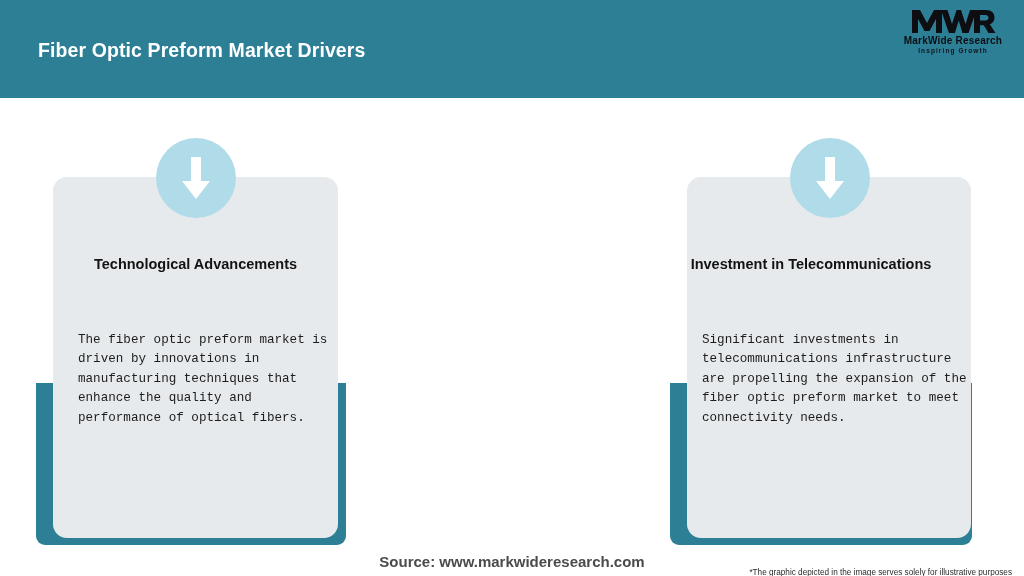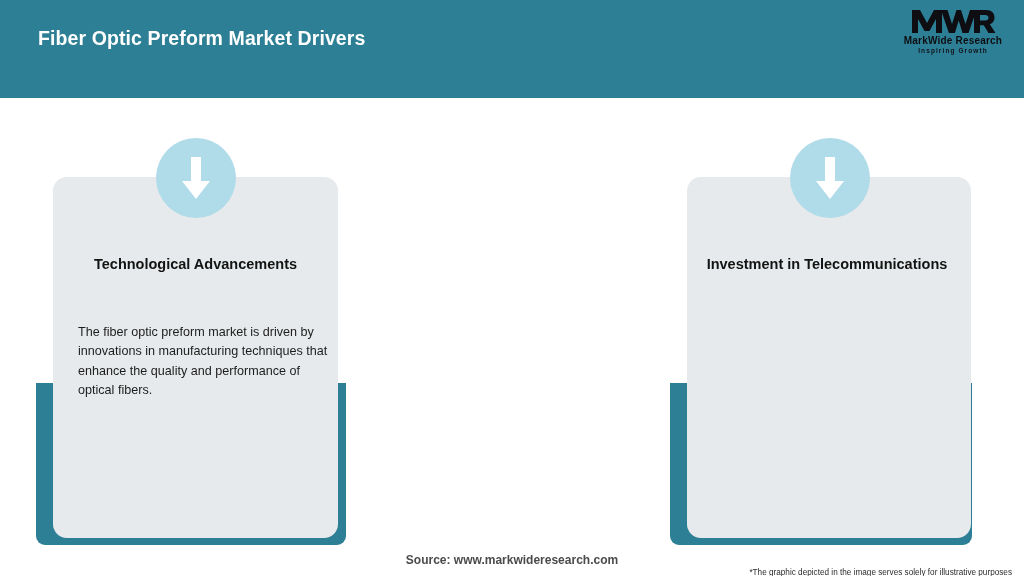--- a/index.html
+++ b/index.html
@@ -20,21 +20,21 @@
     position: absolute;
     left: 0;
     top: 0;
     width: 1024px;
     height: 98px;
     background: #2d7f95;
   }
   .header-title {
     position: absolute;
     left: 38px;
-    top: 27px;
+    top: 39px;
     font-size: 19.5px;
     font-weight: bold;
     color: #ffffff;
     letter-spacing: 0.1px;
     white-space: nowrap;
   }
 
   
   .logo {
     position: absolute;
@@ -131,43 +131,44 @@
     position: absolute;
     left: 17px;
     top: 115px;
     width: 285px;
     text-align: center;
     font-size: 14.5px;
     font-weight: bold;
     color: #131313;
     line-height: 22px;
   }
-  .card-unit.c2 .card-title { width: 248px; padding-left: 16px; }
+  .card-unit.c2 .card-title { width: 248px; }
 
   .card-body {
     position: absolute;
     left: 42px;
-    top: 185px;
+    top: 193px;
     width: 258px;
     font-size: 12.6px;
     color: #1d1d1d;
     line-height: 19.4px;
     text-align: left;
+    font-family: Liberation Mono, monospace;
   }
   .card-unit.c1 .card-body { width: 262px; left: 30px; }
   .card-unit.c2 .card-body { width: 268px; left: 32px; }
 
   
   .footer-source {
     position: absolute;
     left: 0;
     top: 553px;
     width: 1024px;
     text-align: center;
-    font-size: 12px;
+    font-size: 15px;
     font-weight: bold;
     color: #4b4b4b;
   }
   .footer-note {
     position: absolute;
     right: 12px;
     top: 568px;
     font-size: 8.2px;
     color: #2a2a2a;
     white-space: nowrap;
@@ -210,18 +211,19 @@
 
   <div class="card-unit c2">
     <div class="card-frame"></div>
     <div class="card-panel"></div>
     <div class="card-badge">
       <svg width="34" height="46" viewBox="0 0 34 46" aria-hidden="true">
         <path d="M12 2 L22 2 L22 26 L31 26 L17 44 L3 26 L12 26 Z" fill="#ffffff"></path>
       </svg>
     </div>
     <div class="card-title">Investment in Telecommunications</div>
+    <div class="card-body">Significant investments in telecommunications infrastructure are propelling the expansion of the fiber optic preform market to meet connectivity needs.</div>
   </div>
 
 </div>
 
 <div class="footer-source">Source: www.markwideresearch.com</div>
 <div class="footer-note">*The graphic depicted in the image serves solely for illustrative purposes</div>
 
 </body></html>

